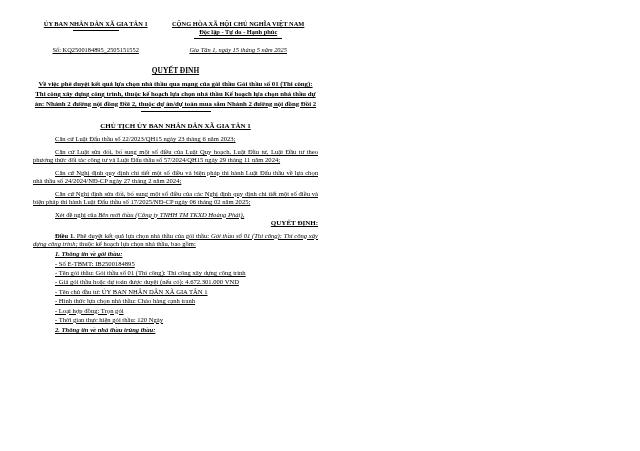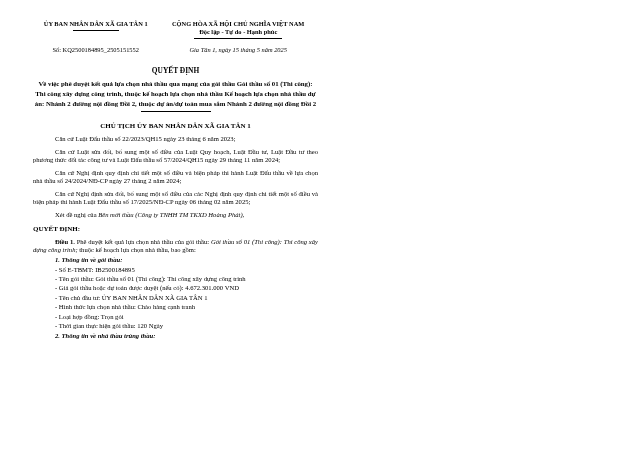--- a/index.html
+++ b/index.html
@@ -3,39 +3,39 @@
 <meta charset="utf-8">
 <style>
   * { box-sizing: border-box; margin: 0; padding: 0; }
   html,body { width:640px; height:451px; background:#ffffff; overflow:hidden; }
   body { font-family:"Liberation Serif","DejaVu Serif",serif; color:#000; position:relative; }
 
   .page { position:absolute; top:0; height:451px; }
   .page-left  { left:0;   width:320px; }
 
   
-  .pl-content { margin:20px 3px 0 33px; width:285px; font-size:6.6px; line-height:8.2px; text-align:justify; }
+  .pl-content { margin:20px 3px 0 33px; width:285px; font-size:6.6px; line-height:8.2px; text-align:justify;text-decoration:underline; }
 
   .head-row { display:flex; width:100%; text-align:center; font-weight:bold; }
   .head-left { width:44%; font-size:6.4px; line-height:8px; }
   .head-right { width:56%; font-size:6.4px; line-height:8px; }
   .rule-sm { border-top:0.8px solid #000; width:46px; margin:2px auto 0 auto; }
   .rule-md { border-top:0.8px solid #000; width:88px; margin:2px auto 0 auto; }
 
   .meta-row { display:flex; width:100%; margin-top:7px; }
   .meta-left { width:44%; text-align:center; font-size:6.4px; }
   .meta-right { width:56%; text-align:center; font-style:italic; font-size:6.4px; }
 
   .decision-heading { text-align:center; font-weight:bold; font-size:7.4px; margin-top:13px; }
   .decision-subject { text-align:center; font-weight:bold; font-size:6.8px; line-height:9.6px; margin-top:4px; }
   .rule-title { border-top:0.9px solid #000; width:70px; margin:3px auto 0 auto; }
   .authority-line { text-align:center; font-weight:bold; font-size:7px; margin-top:10px; }
 
   .para { text-indent:22px; margin-top:4.6px; }
-  .decides-heading { text-align:left; font-weight:bold; font-size:7px; margin-top:6px; }
+  .decides-heading { text-align:right; font-weight:bold; font-size:7px; margin-top:0; }
   .subhead { font-weight:bold; font-style:italic; margin-left:22px; margin-top:2px; }
   .info-line { margin-left:22px; margin-top:1.2px; text-align:left; }
   .pos-rel { position:relative; }
 </style>
 </head>
 <body>
 
 <div class="page page-left pos-rel">
   <div class="pl-content">
     <div class="head-row">

